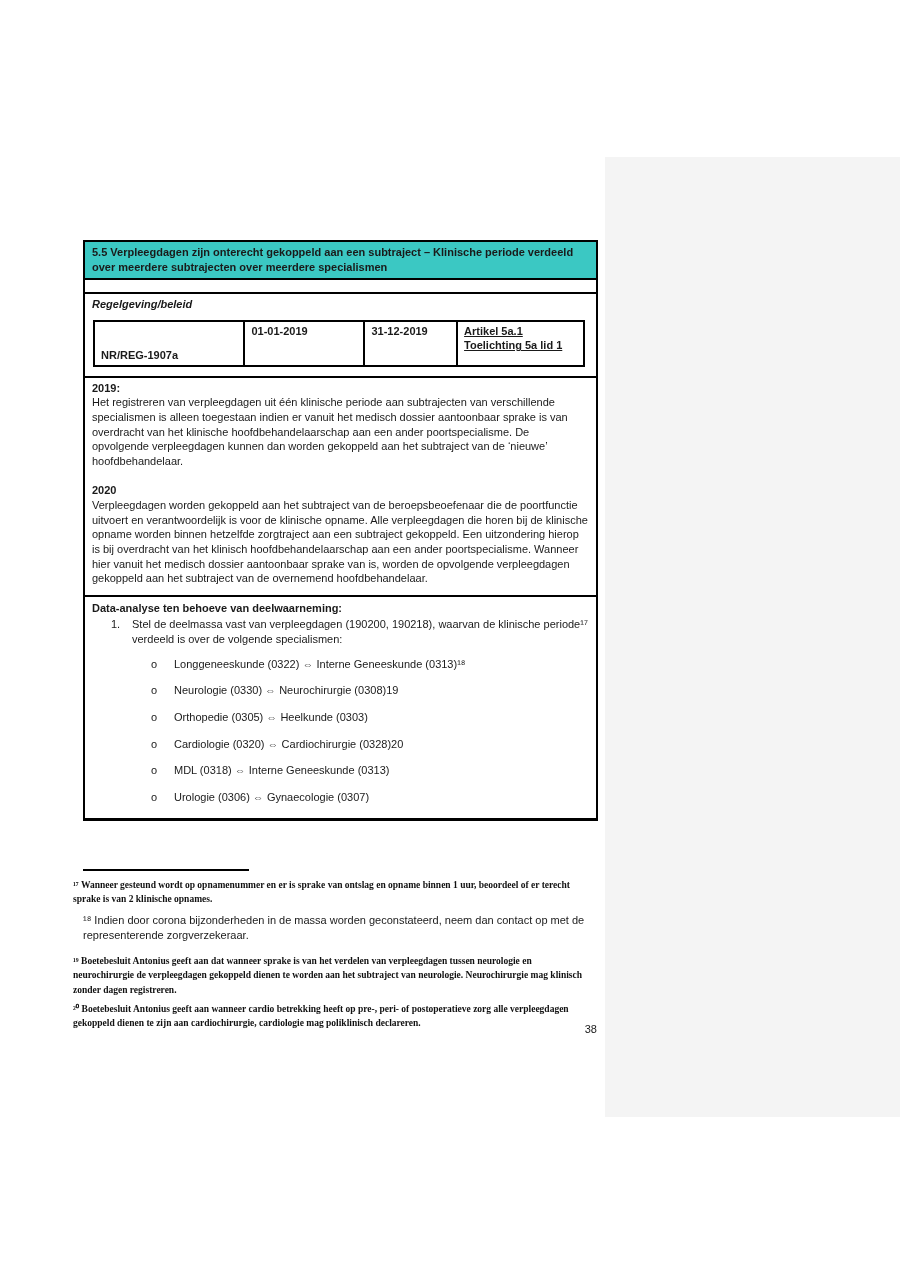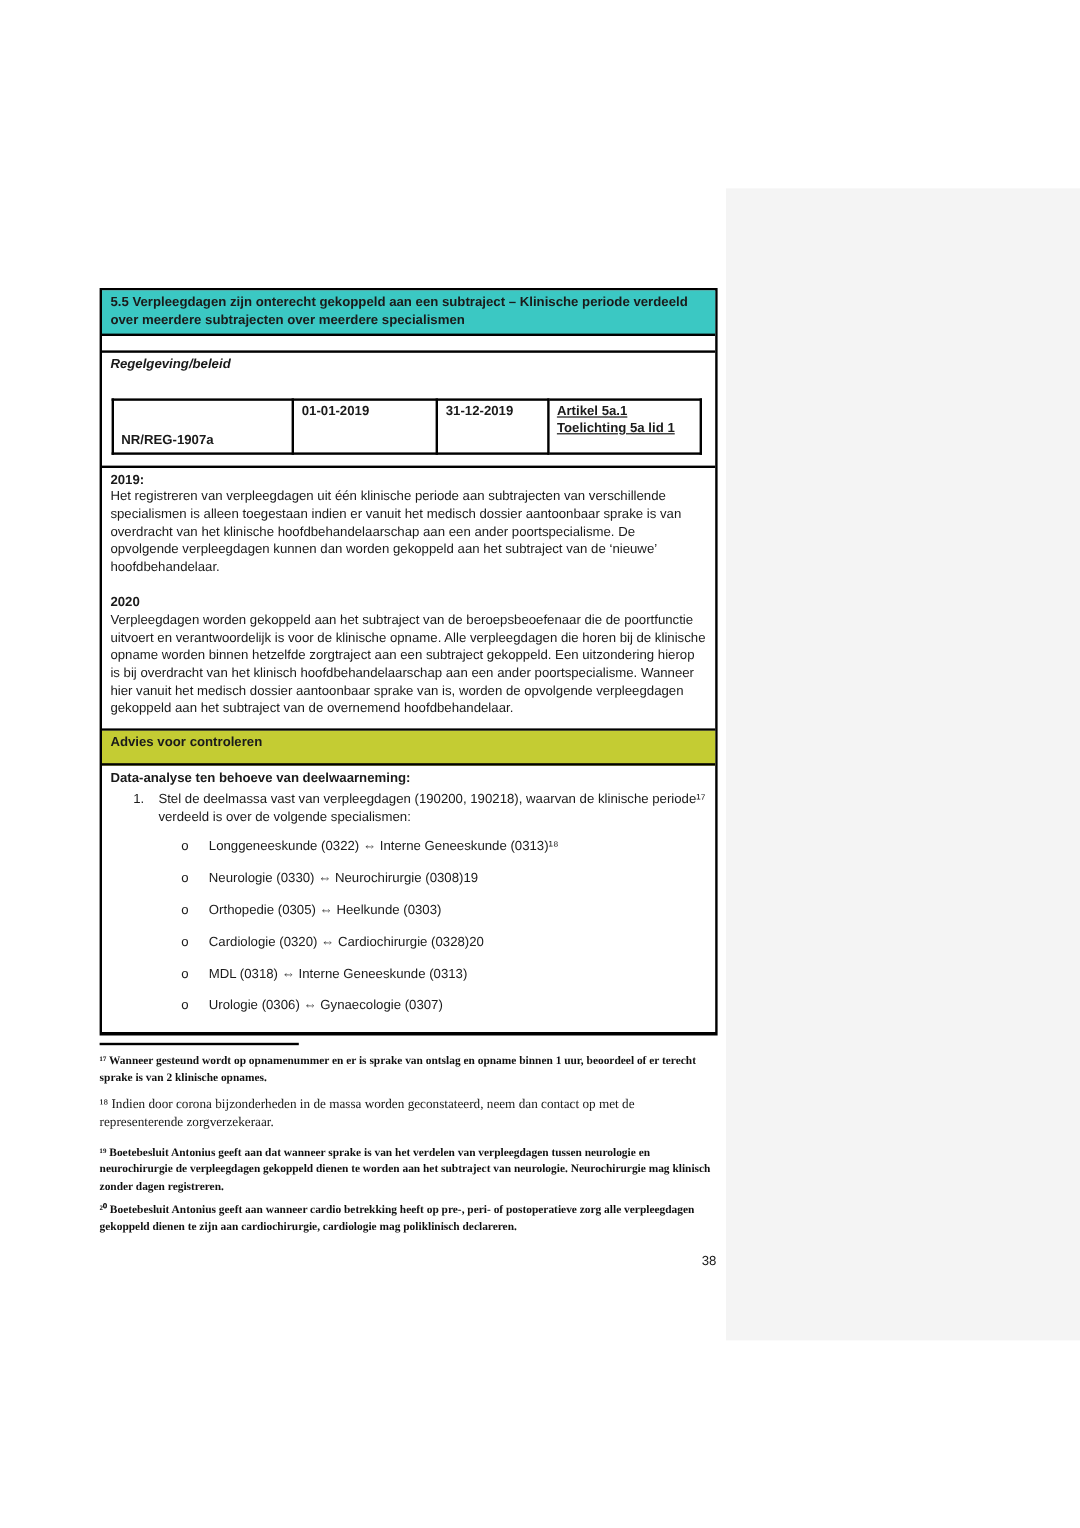--- a/index.html
+++ b/index.html
@@ -30,21 +30,21 @@
     line-height: 1.33;
   }
   .box-header {
     padding: 3px 7px 4px;
     font-weight: bold;
     border-bottom: 2px solid #000;
     line-height: 1.32;
   }
   .box-section { border-bottom: 2px solid #000; padding: 3px 7px 9px; }
   .summary-label { font-weight: bold; margin-bottom: 13px; }
-  .regelgeving-label { font-weight: bold; font-style: italic; margin-bottom: 20px; }
+  .regelgeving-label { font-weight: bold; font-style: italic; margin-bottom: 8px; }
   table.reg-table {
     width: 99%;
     border-collapse: collapse;
     table-layout: fixed;
     font-weight: bold;
     margin-left: 1px;
   }
   table.reg-table td {
     border: 2px solid #000;
     padding: 2px 6px;
@@ -74,43 +74,43 @@
   .spec-item:last-child { margin-bottom: 2px; }
   .spec-item .o-marker { width: 23px; flex: none; }
   .footnote-rule {
     position: absolute;
     left: 83px; top: 869px;
     width: 166px; height: 2px;
     background: #000;
   }
   .footnote-serif {
     position: absolute;
-    left: 83px;
+    left: 73px;
     width: 515px;
     font-family: "Liberation Serif", serif;
     font-weight: bold;
     font-size: 9.5px;
     line-height: 1.5;
     color: #111;
   }
   .fn-17 { top: 878px; }
   .fn-19 { top: 954px; }
   .fn-20 { top: 1002px; }
   .footnote-sans {
     position: absolute;
     left: 83px; top: 913px;
     width: 512px;
-    font-family: Liberation Serif, serif;
+    font-family: Liberation Sans, sans-serif;
     font-size: 11px;
     line-height: 1.38;
     color: #1a1a1a;
   }
   .page-number {
     position: absolute;
-    left: 497px; top: 1045px;
+    left: 497px; top: 1023px;
     width: 100px;
     text-align: right;
     font-size: 11px;
   }
 </style>
 </head>
 <body>
 
 <div class="page">
 
@@ -146,23 +146,20 @@
       <div>
         <div class="year-label">2019:</div>
         <div>Het registreren van verpleegdagen uit één klinische periode aan subtrajecten van verschillende specialismen is alleen toegestaan indien er vanuit het medisch dossier aantoonbaar sprake is van overdracht van het klinische hoofdbehandelaarschap aan een ander poortspecialisme. De opvolgende verpleegdagen kunnen dan worden gekoppeld aan het subtraject van de ‘nieuwe’ hoofdbehandelaar.</div>
       </div>
       <div class="year-block-2020">
         <div class="year-label">2020</div>
         <div>Verpleegdagen worden gekoppeld aan het subtraject van de beroepsbeoefenaar die de poortfunctie uitvoert en verantwoordelijk is voor de klinische opname. Alle verpleegdagen die horen bij de klinische opname worden binnen hetzelfde zorgtraject aan een subtraject gekoppeld. Een uitzondering hierop is bij overdracht van het klinisch hoofdbehandelaarschap aan een ander poortspecialisme. Wanneer hier vanuit het medisch dossier aantoonbaar sprake van is, worden de opvolgende verpleegdagen gekoppeld aan het subtraject van de overnemend hoofdbehandelaar.</div>
       </div>
     </div>
 
-    <div class="box-advies">
-      <span>Advies voor controleren</span>
-    </div>
 
     <div class="box-analysis">
       <div class="analysis-heading">Data-analyse ten behoeve van deelwaarneming:</div>
       <div class="numbered-item">
         <span class="num">1.</span>
         <span>Stel de deelmassa vast van verpleegdagen (190200, 190218), waarvan de klinische periode¹⁷ verdeeld is over de volgende specialismen:</span>
       </div>
       <ul class="spec-list">
         <li class="spec-item">
           <span class="o-marker">o</span>

